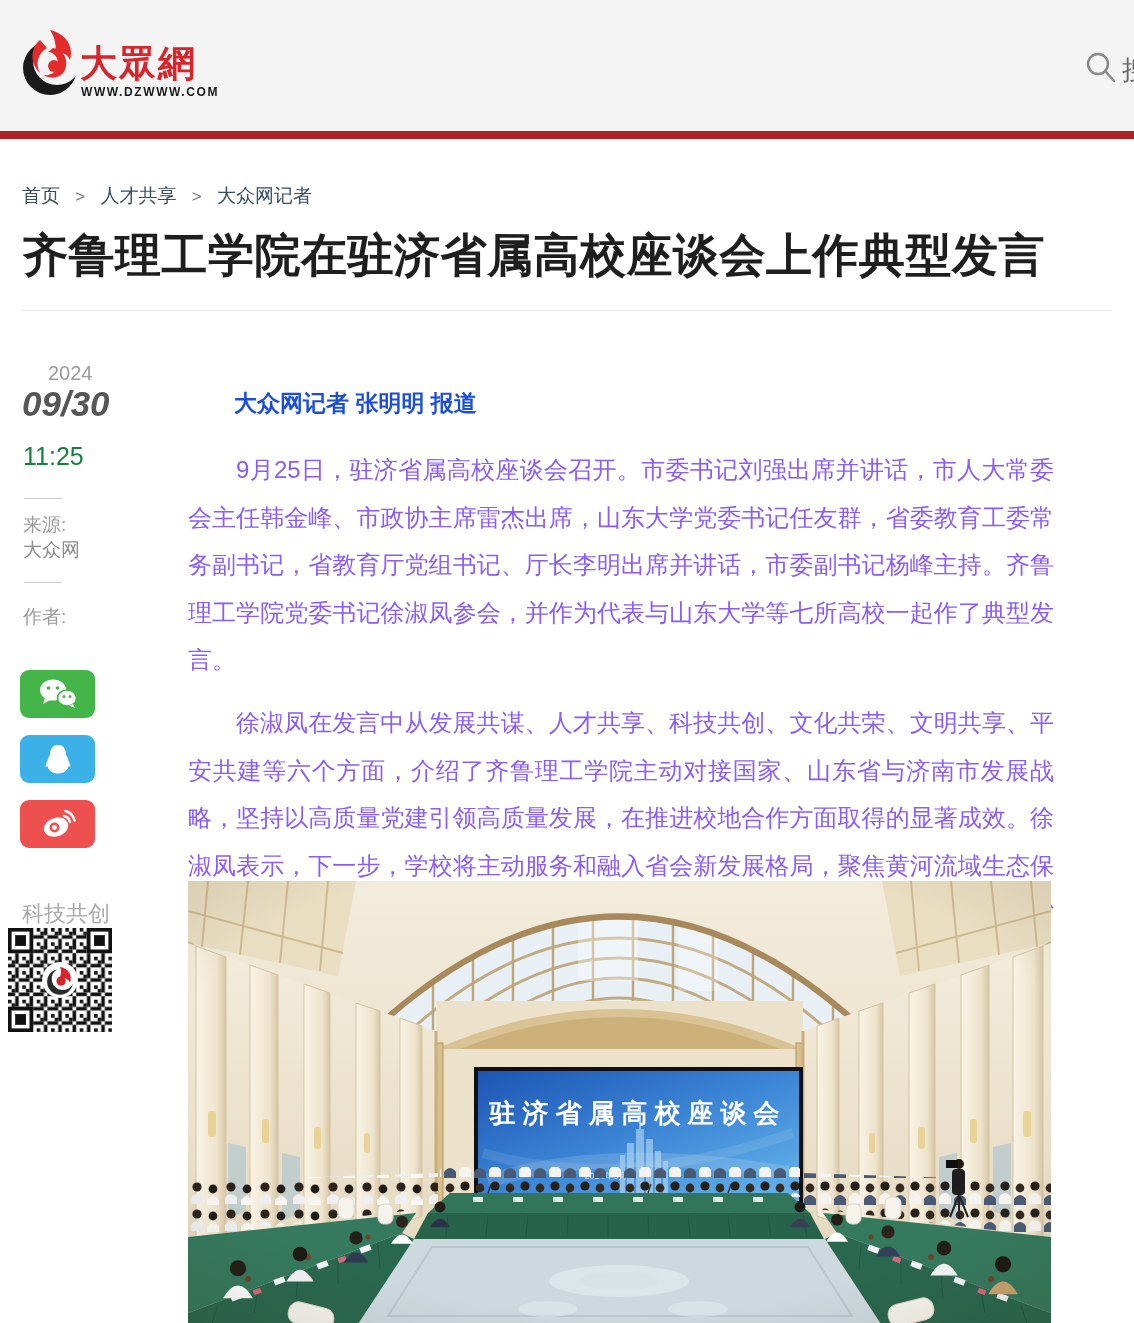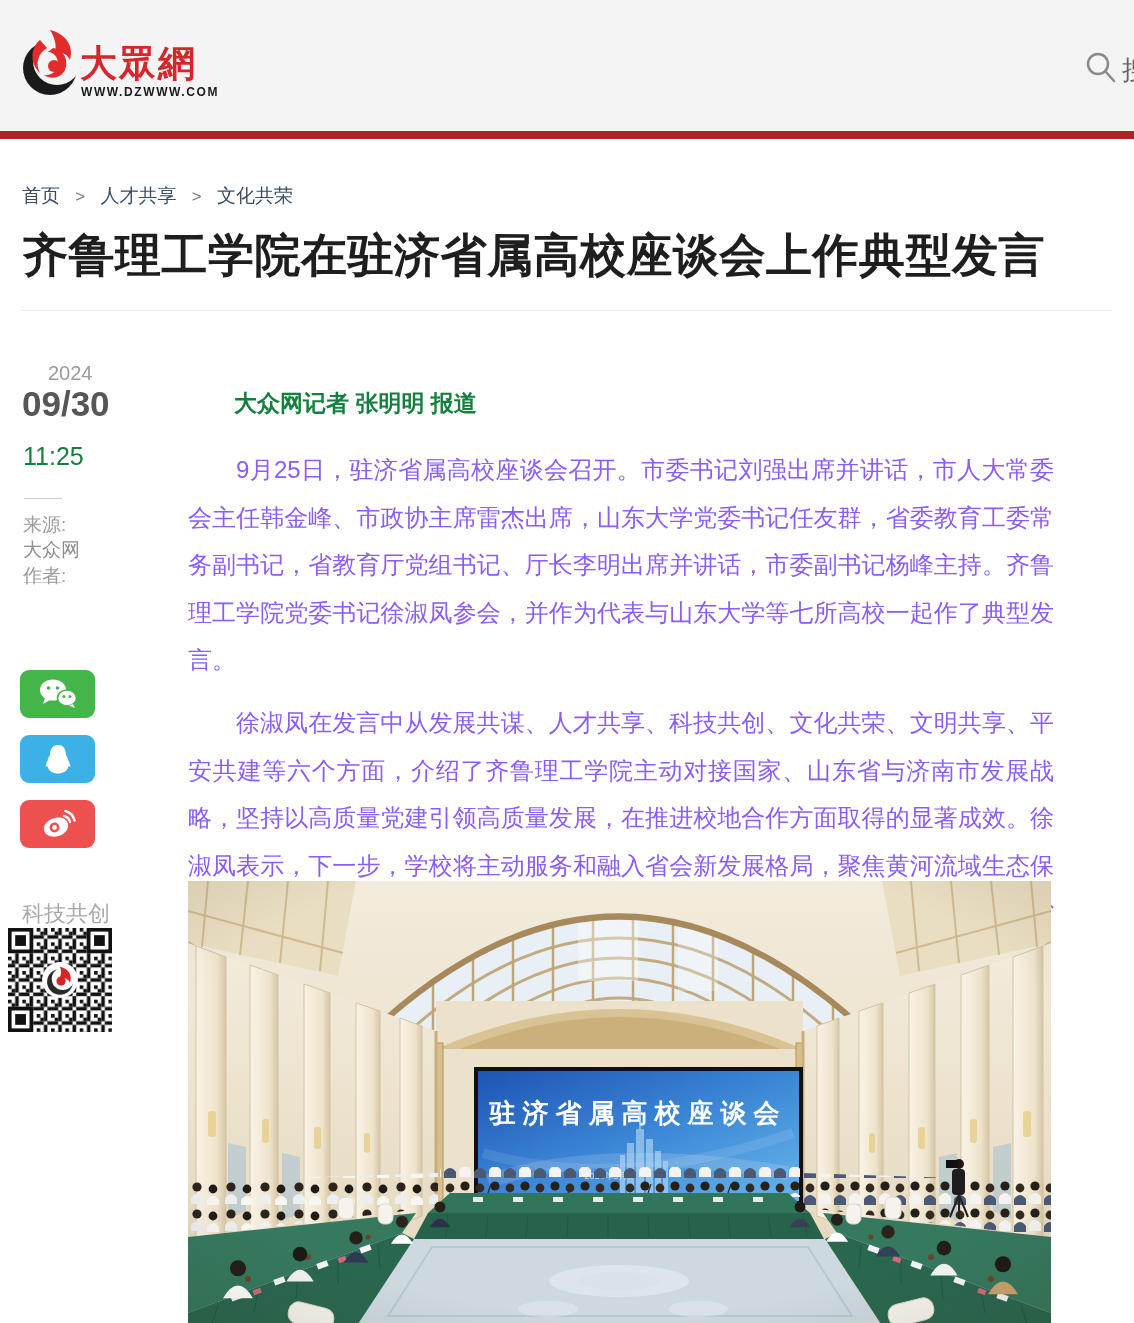--- a/index.html
+++ b/index.html
@@ -19,40 +19,40 @@
   .breadcrumb a { color:#3a4d63; text-decoration:none; cursor:pointer; }
   .bc-sep { color:#777; margin:0 10px; font-size:17px; }
 
   
   .article-title { position:absolute; left:22px; top:222px; width:1095px; font-size:46px;
     font-weight:bold; color:#202020; letter-spacing:.5px; line-height:1.45; color:#1e1e1e; }
   .title-divider { position:absolute; left:22px; top:310px; width:1090px; border-top:1px solid #e9e9e9; }
 
   
   .s-year  { position:absolute; left:24px; top:362px; font-size:20px; color:#9b9b9b;margin-left:24px; }
-  .s-date  { position:absolute; left:22px; top:384px; font-size:35px; font-weight:600; color:#565656; }
+  .s-date  { position:absolute; left:22px; top:384px; font-size:35px; font-style:italic; font-weight:600; color:#565656; }
   .s-time  { position:absolute; left:23px; top:442px; font-size:25px; color:#15803d; }
   .s-div1  { position:absolute; left:24px; top:498px; width:38px; border-top:1px solid #ccc; }
   .s-src-l { position:absolute; left:23px; top:512px; font-size:19px; color:#9b9b9b; }
   .s-src-v { position:absolute; left:23px; top:537px; font-size:19px; color:#8e8e8e; }
   .s-div2  { position:absolute; left:24px; top:582px; width:38px; border-top:1px solid #ccc; }
-  .s-auth  { position:absolute; left:23px; top:563px; font-size:19px; color:#9b9b9b; }
+  .s-auth  { position:absolute; left:23px; top:604px; font-size:19px; color:#9b9b9b; }
 
   .share-btn { position:absolute; left:20px; width:75px; height:48px; border-radius:9px;
     display:flex; align-items:center; justify-content:center; cursor:pointer; }
   .share-wechat { top:670px; background:#44b549; }
   .share-qq     { top:735px; background:#3bb1e8; }
   .share-weibo  { top:800px; background:#ee5050; }
 
   .mobile-label { position:absolute; left:22px; top:899px; font-size:22px; color:#a9a9a9; }
   .qr { position:absolute; left:8px; top:928px; width:104px; height:104px; }
 
   
   .byline { position:absolute; left:188px; top:388px; width:866px; font-size:23px;
-    font-weight:bold; color:#15803d; text-indent:2em; }
+    font-weight:bold; color:#1d4ed8; text-indent:2em; }
   .body-text { position:absolute; left:188px; top:446px; width:866px; font-size:24px;
     line-height:47.6px; color:#8b5cf6; text-align:justify; }
   .body-text p { text-indent:2em; margin-bottom:15px; }
 
   .photo { position:absolute; left:188px; top:881px; width:863px; height:442px; overflow:hidden; }
 </style>
 </head>
 <body>
 
 <div class="page">
@@ -80,21 +80,21 @@
       <span class="search-label">搜</span>
     </div>
   </div>
   <div class="redbar"></div>
 
   <div class="breadcrumb">
     <a>首页</a>
     <span class="bc-sep">&gt;</span>
     <a>人才共享</a>
     <span class="bc-sep">&gt;</span>
-    <a>文化共荣</a>
+    <a>大众网记者</a>
   </div>
 
   <h1 class="article-title">齐鲁理工学院在驻济省属高校座谈会上作典型发言</h1>
   <div class="title-divider"></div>
 
   <div class="s-year">2024</div>
   <div class="s-date">09/30</div>
   <div class="s-time">11:25</div>
   <div class="s-div1"></div>
   <div class="s-src-l">来源:</div>

